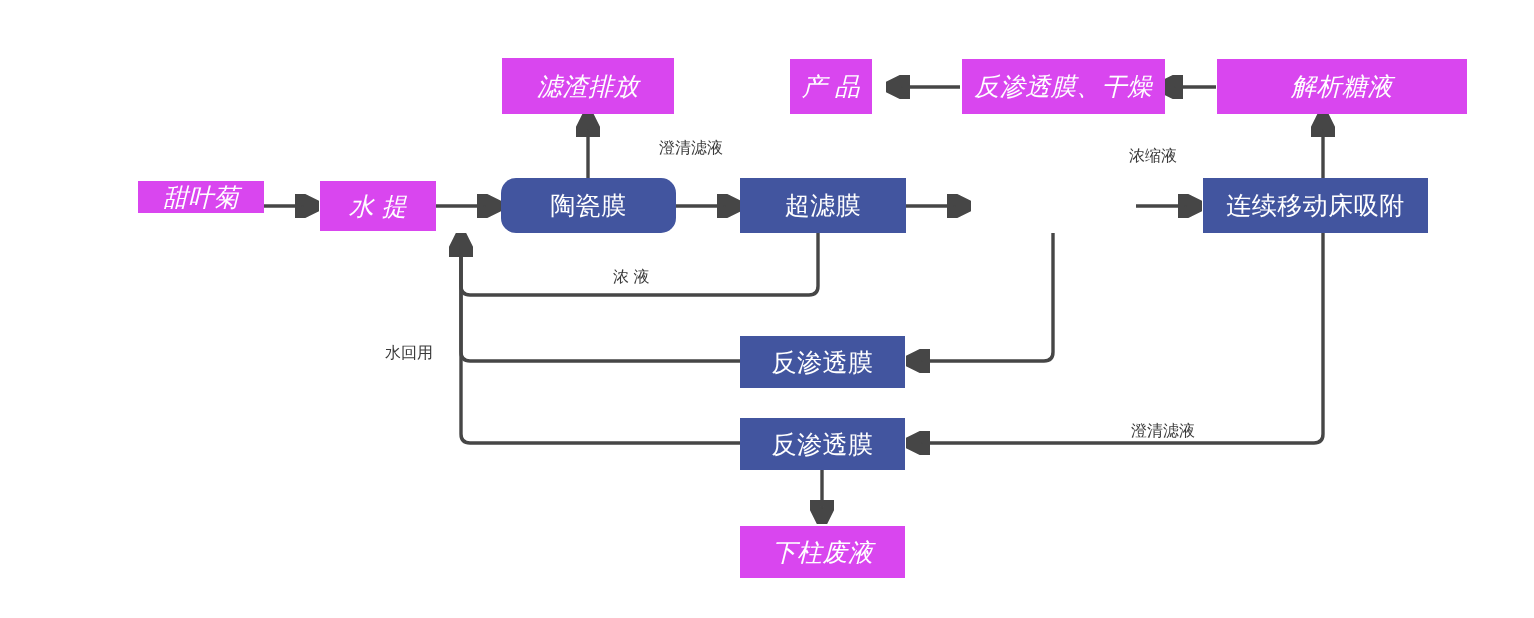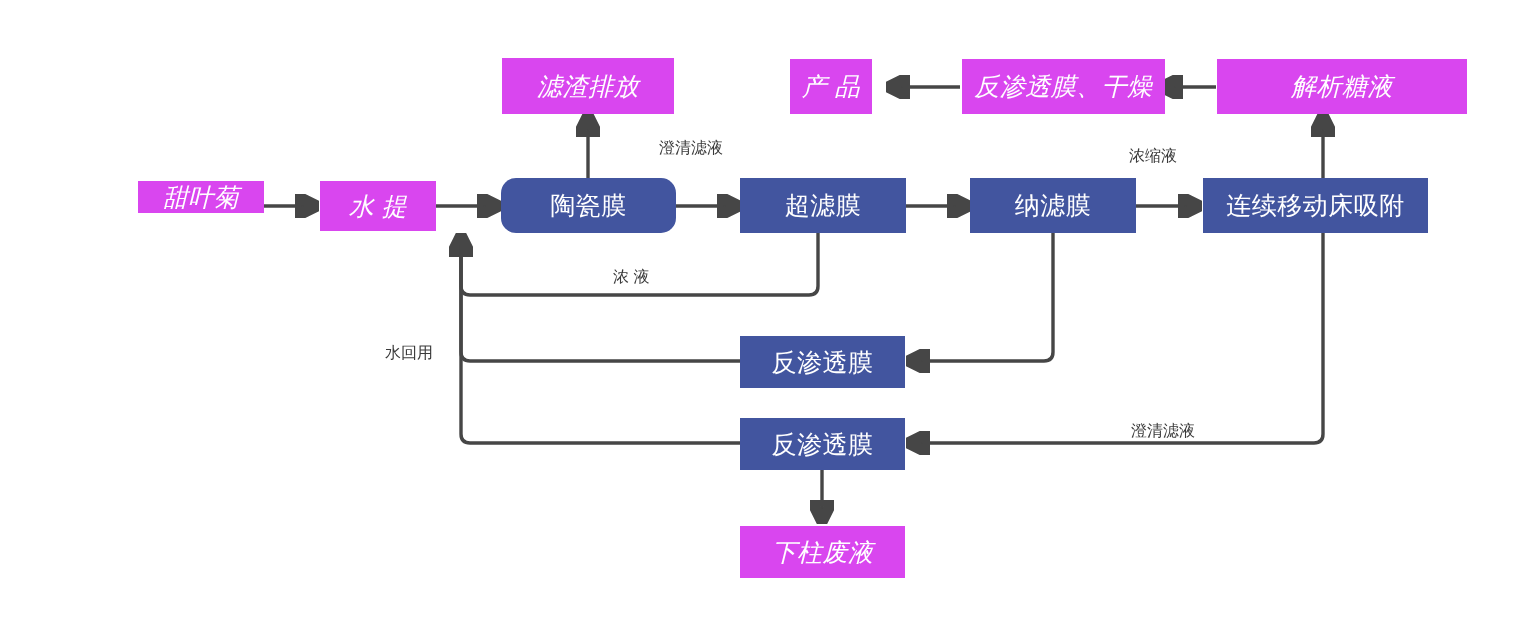--- a/index.html
+++ b/index.html
@@ -108,23 +108,20 @@
   </div>
 
   <div class="node dark" style="left:501px; top:178px; width:175px; height:55px;border-radius:15px;">
     <span>陶瓷膜</span>
   </div>
 
   <div class="node dark" style="left:740px; top:178px; width:166px; height:55px;">
     <span>超滤膜</span>
   </div>
 
-  <div class="node dark" style="left:970px; top:178px; width:166px; height:55px;">
-    <span>纳滤膜</span>
-  </div>
 
   <div class="node dark" style="left:1203px; top:178px; width:225px; height:55px;">
     <span>连续移动床吸附</span>
   </div>
 
   <div class="node light" style="left:502px; top:58px; width:172px; height:56px;">
     <span>滤渣排放</span>
   </div>
 
   <div class="node light" style="left:790px; top:59px; width:82px; height:55px;">

